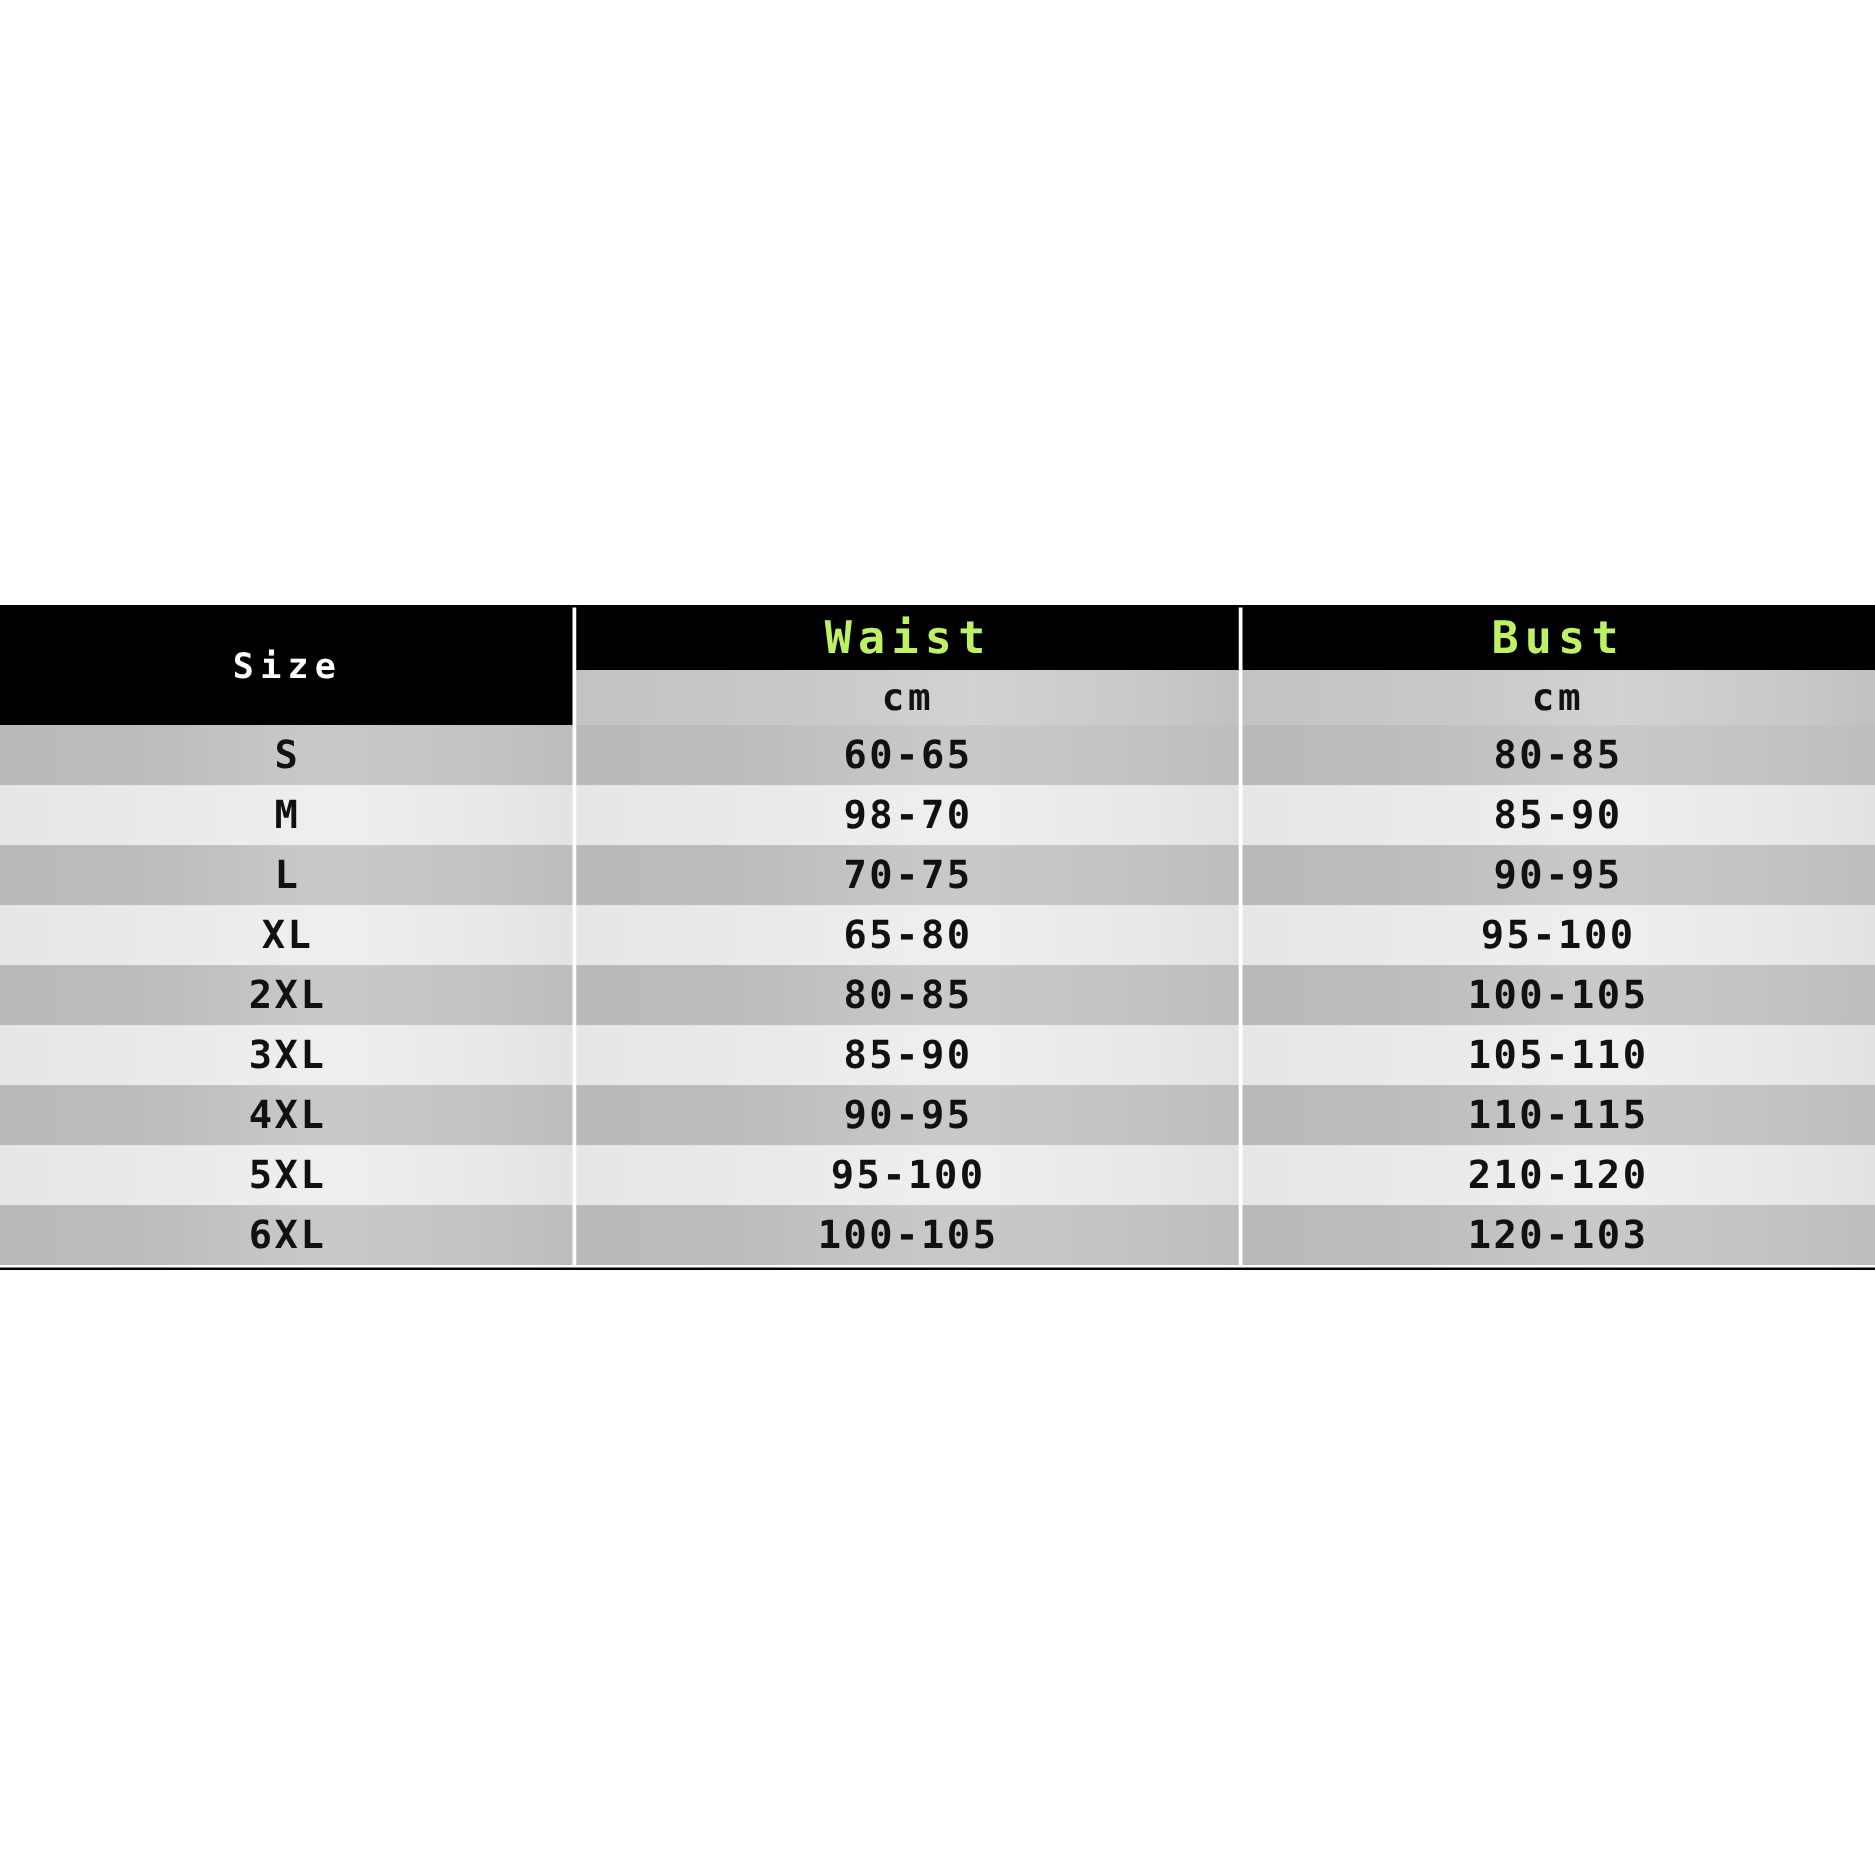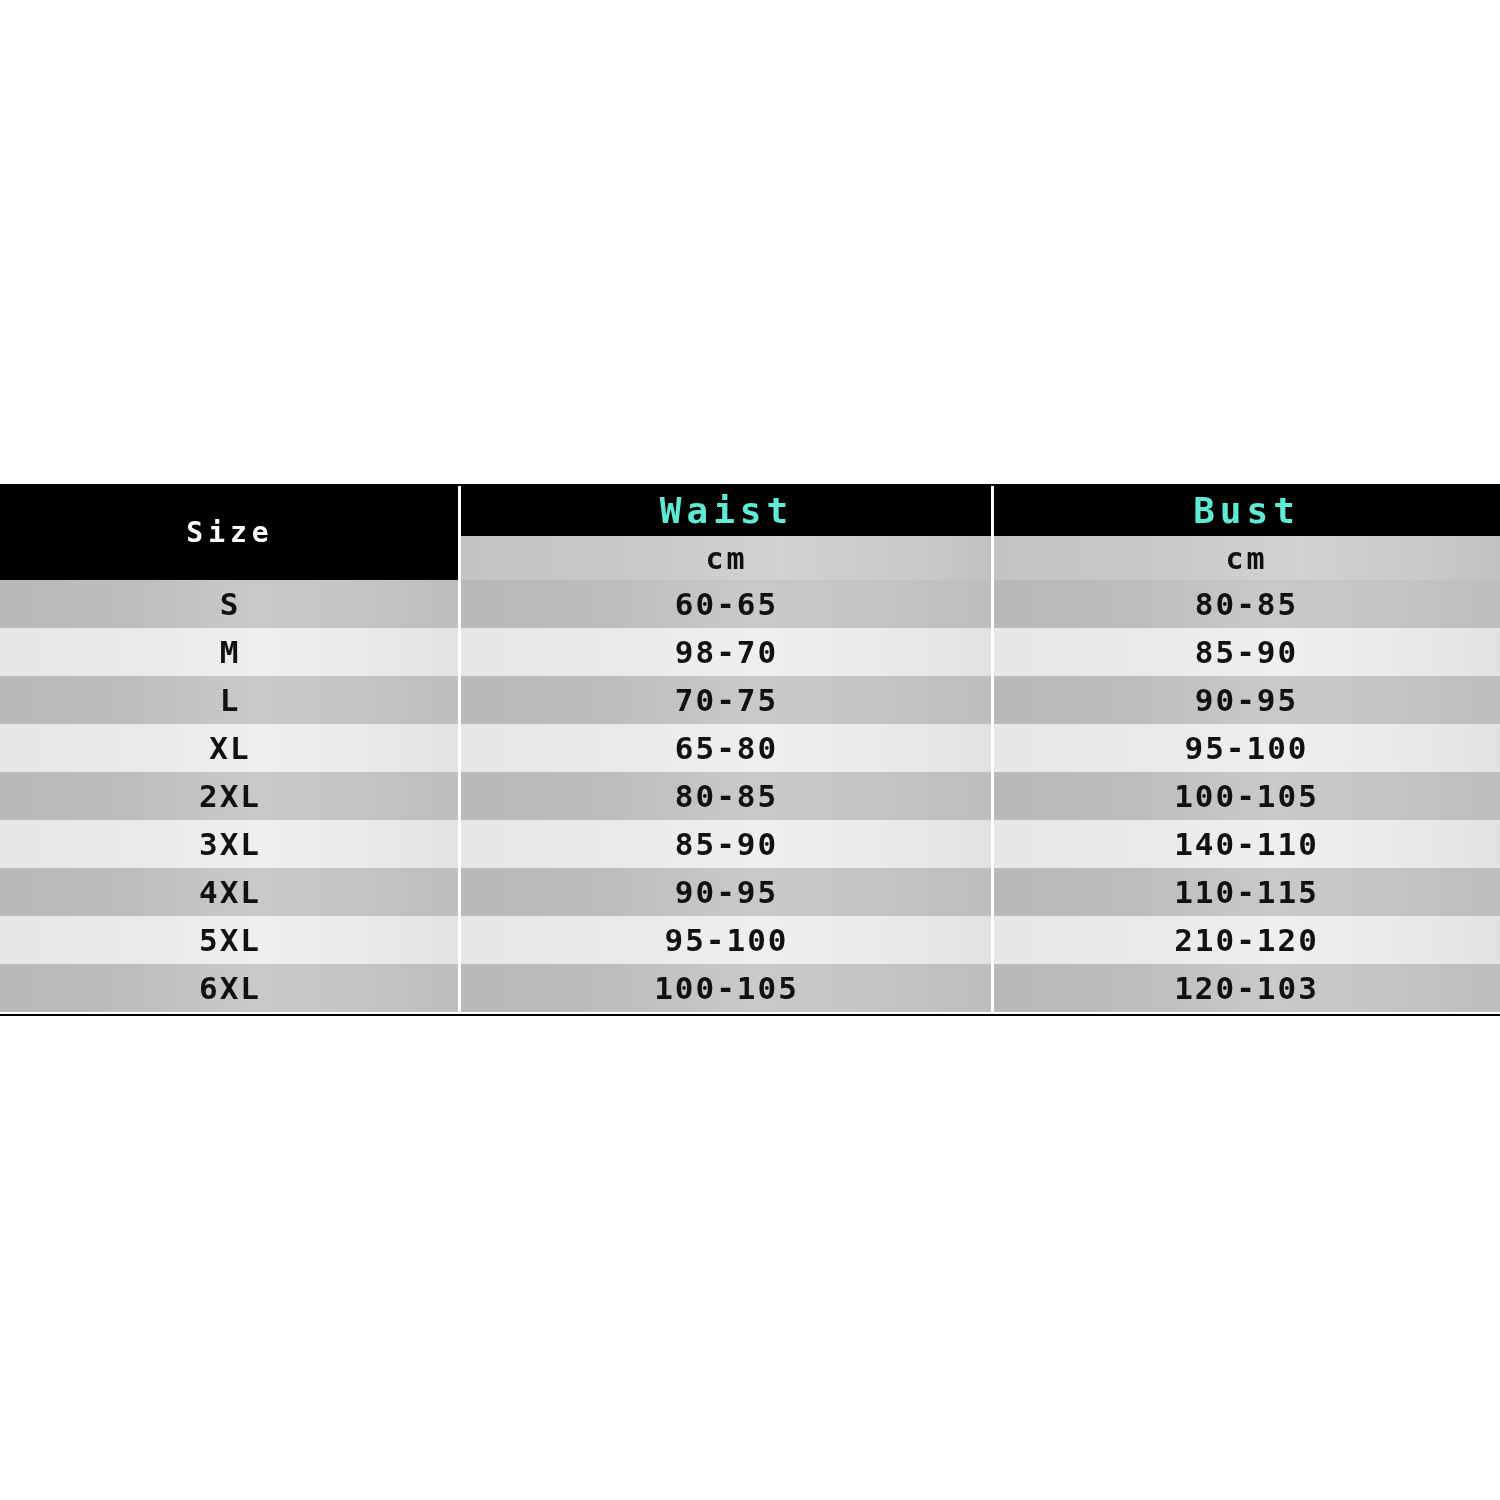--- a/index.html
+++ b/index.html
@@ -43,21 +43,21 @@
   .hdr-size {
     background: #000000;
     color: #ffffff;
     font-size: 28px;
     font-weight: bold;
     letter-spacing: 5px;
     height: 96px;
   }
   .hdr-top {
     background: #000000;
-    color: #5eead4;
+    color: #bef264;
     font-size: 36px;
     font-weight: bold;
     letter-spacing: 5px;
     height: 52px;
     border-right: 2px solid #ffffff;
   }
   .hdr-top.last { border-right: none; }
 
   .hdr-unit {
     height: 44px;
@@ -149,21 +149,21 @@
         <td class="row-cell last">95-100</td>
       </tr>
       <tr class="band-a">
         <td class="row-cell">2XL</td>
         <td class="row-cell">80-85</td>
         <td class="row-cell last">100-105</td>
       </tr>
       <tr class="band-b">
         <td class="row-cell">3XL</td>
         <td class="row-cell">85-90</td>
-        <td class="row-cell last">140-110</td>
+        <td class="row-cell last">105-110</td>
       </tr>
       <tr class="band-a">
         <td class="row-cell">4XL</td>
         <td class="row-cell">90-95</td>
         <td class="row-cell last">110-115</td>
       </tr>
       <tr class="band-b">
         <td class="row-cell">5XL</td>
         <td class="row-cell">95-100</td>
         <td class="row-cell last">210-120</td>

